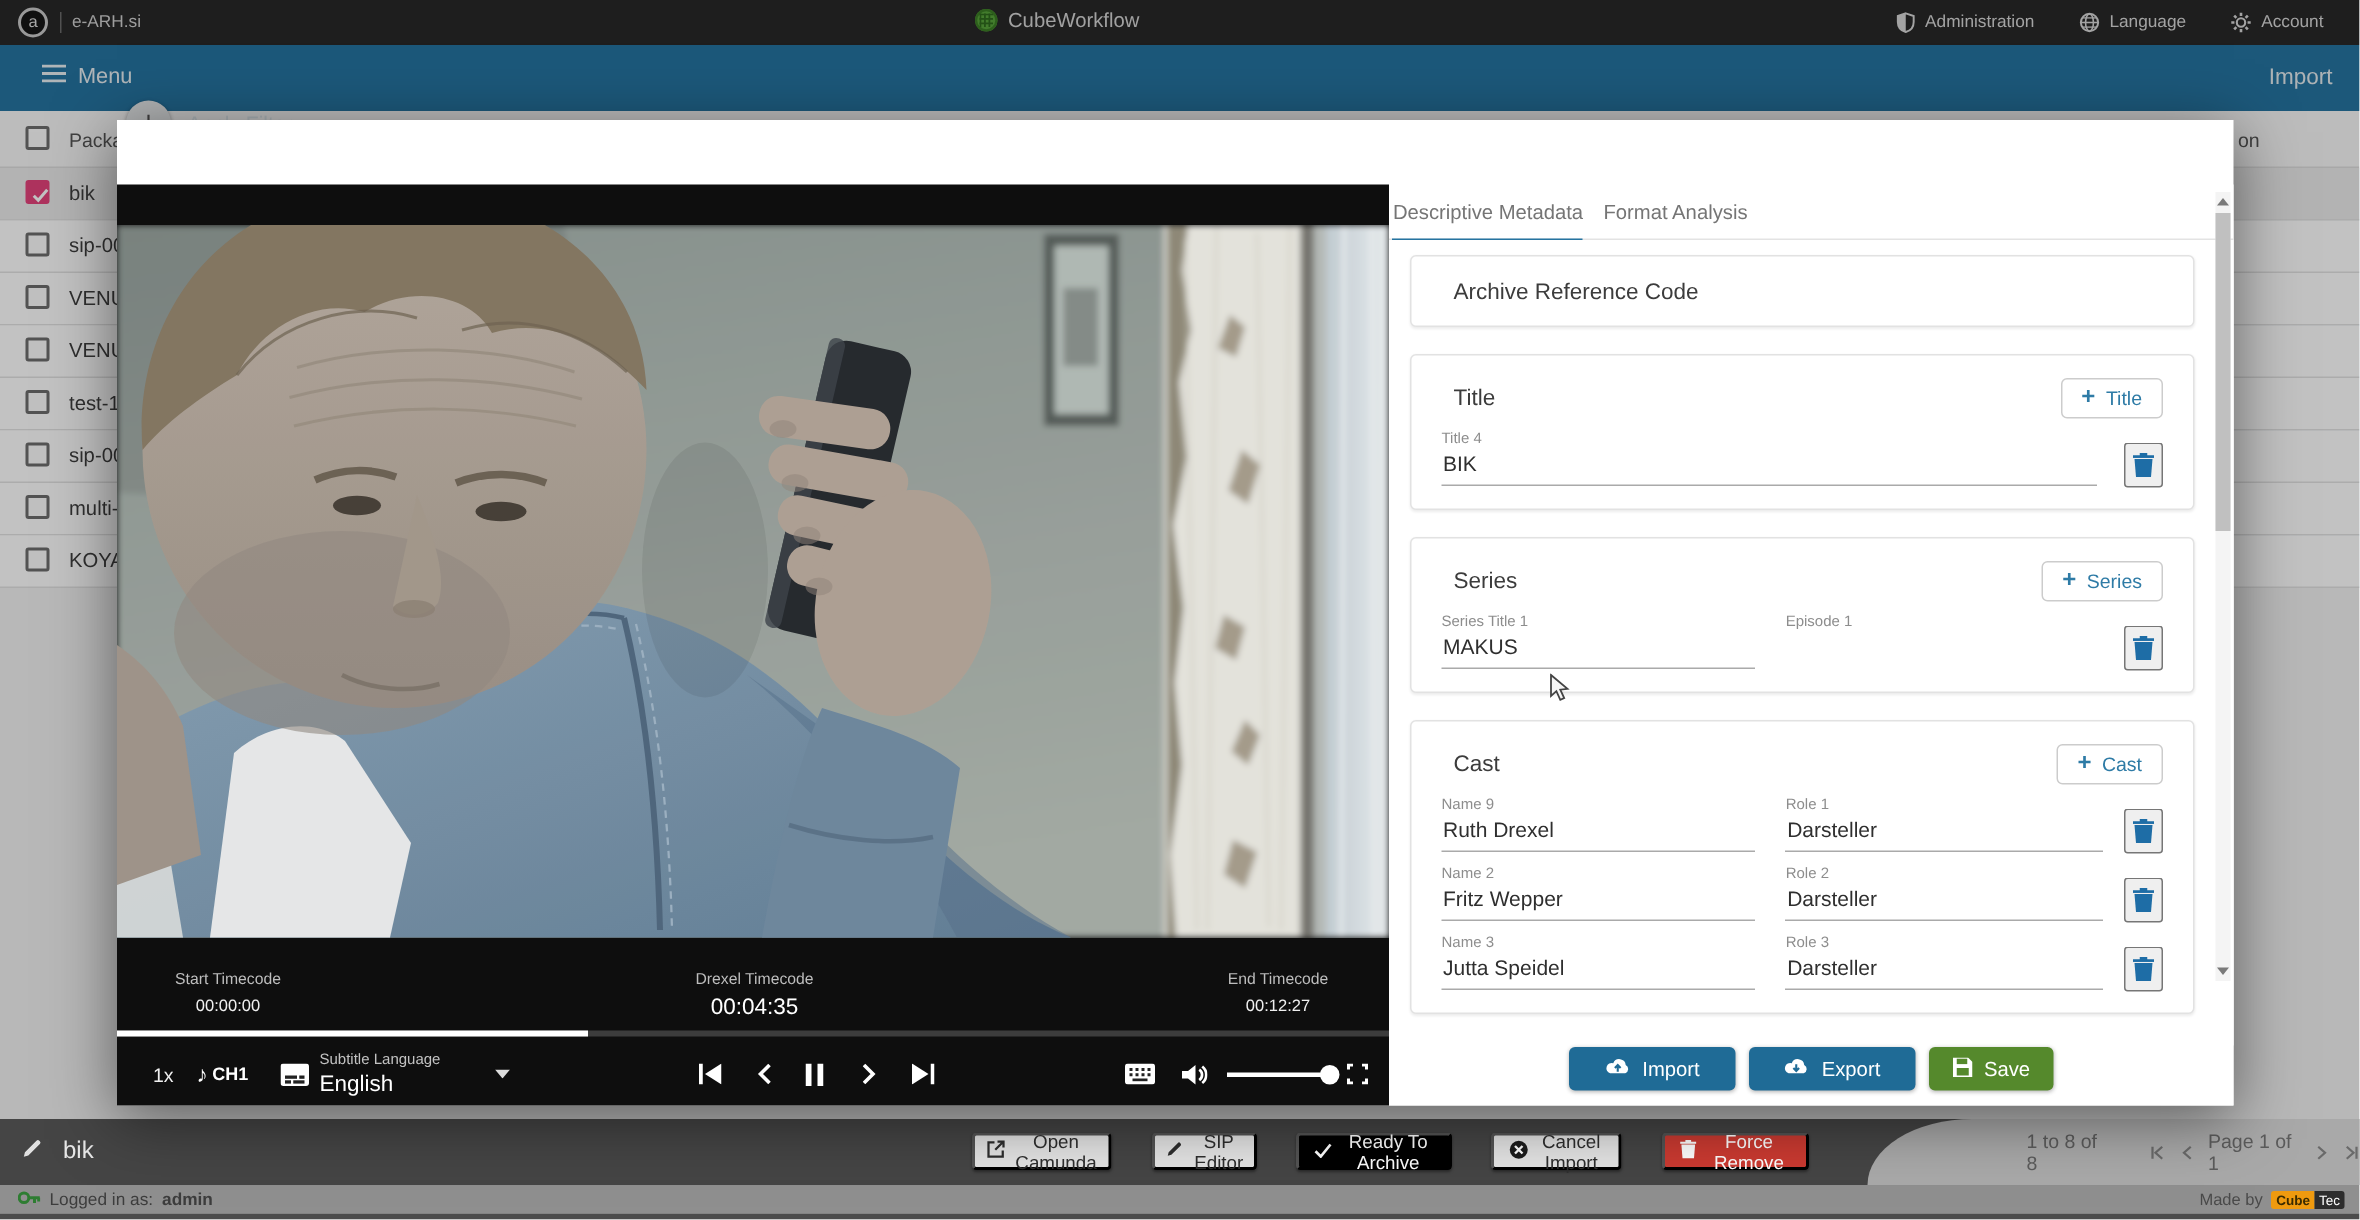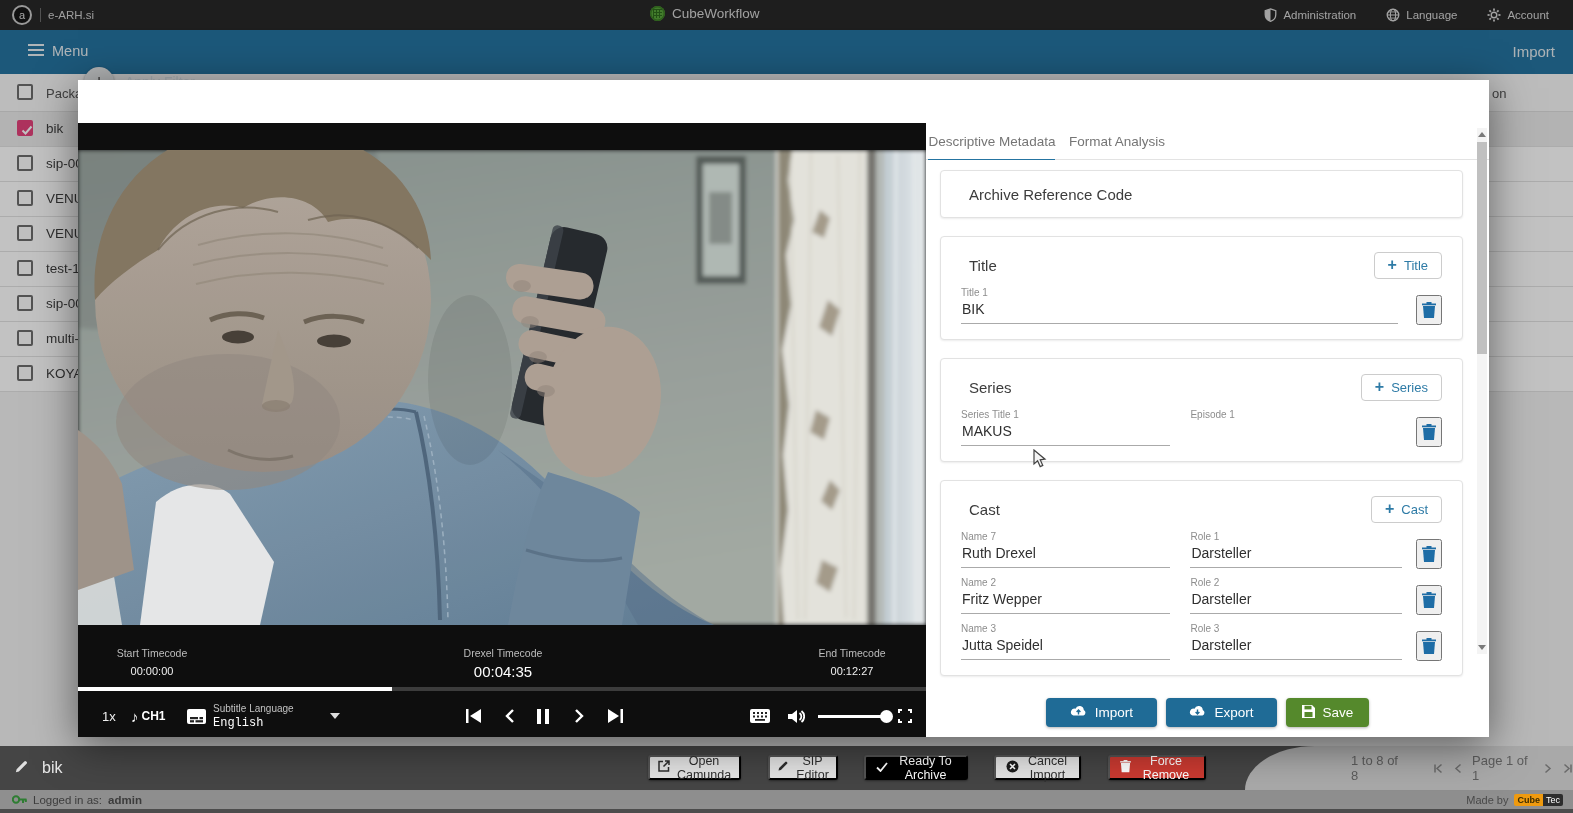--- a/index.html
+++ b/index.html
@@ -82,21 +82,21 @@
   .progress .fill { position:absolute; left:0; top:0; height:100%; background:#fff; }
   .progress .buffer { position:absolute; left:0; top:0; height:100%; background:#8a8a8a; z-index:-1; }
   .controls { position:absolute; left:0; top:572px; width:848px; height:42px; color:#fff; }
   .ctl { position:absolute; top:0; height:42px; display:flex; align-items:center; }
   .speed { left:24px; font-size:13px; color:#f0f0f0; }
   .chan { left:53px; gap:3px; font-size:12px; font-weight:bold; color:#fff; }
   .note { font-size:15px; }
   .sub-ico { left:109px; }
   .sub-text { left:135px; flex-direction:column; align-items:flex-start; justify-content:center; }
   .sub-text .s1 { font-size:10px; color:#c2c2c2; }
-  .sub-text .s2 { font-size:12px; color:#fff; margin-top:2px;font-family:Liberation Mono, monospace; }
+  .sub-text .s2 { font-size:15px; color:#fff; margin-top:2px; }
   .sub-caret { left:252px; }
   .pc { width:30px; justify-content:center; }
   .kbd-ico { left:672px; } .vol-ico { left:710px; }
   .vol-slider { left:740px; top:19.5px; width:72px; height:3px; background:#fff; position:absolute; }
   .vol-knob { position:absolute; left:62px; top:-5px; width:13px; height:13px; border-radius:50%; background:#fff; }
   .fs-ico { left:820px; }
 
   
   .panel { position:absolute; left:848px; top:43px; width:563px; height:614px; background:#fff; }
   .tabs { position:absolute; left:0; top:0; width:100%; height:37px; border-bottom:1px solid #e3e3e3; display:flex; }
@@ -521,21 +521,21 @@
         </div>
         <div class="row-line">
           <button class="trash-btn">
             <svg width="14" height="17" viewBox="0 0 14 17">
                 <path d="M1,4 H13 L12,16 H2 Z" fill="#1e6da6"></path>
                 <rect x="0" y="1.5" width="14" height="1.8" fill="#1e6da6"></rect>
                 <rect x="4.5" y="0" width="5" height="2" fill="#1e6da6"></rect>
               </svg>
           </button>
           <div class="field w-full">
-            <div class="f-label">Title 1</div>
+            <div class="f-label">Title 4</div>
             <div class="f-value">BIK</div>
           </div>
         </div>
       </div>
 
       <div class="card">
         <div class="card-head-row">
           <div class="card-h">Series</div>
           <button class="add-btn">
             <span class="plus">+</span>
@@ -570,21 +570,21 @@
         </div>
         <div class="row-line">
           <button class="trash-btn">
               <svg width="14" height="17" viewBox="0 0 14 17">
                 <path d="M1,4 H13 L12,16 H2 Z" fill="#1e6da6"></path>
                 <rect x="0" y="1.5" width="14" height="1.8" fill="#1e6da6"></rect>
                 <rect x="4.5" y="0" width="5" height="2" fill="#1e6da6"></rect>
               </svg>
             </button>
           <div class="field w-half1">
-            <div class="f-label">Name 7</div>
+            <div class="f-label">Name 9</div>
             <div class="f-value">Ruth Drexel</div>
           </div>
           <div class="field w-half2">
             <div class="f-label">Role 1</div>
             <div class="f-value">Darsteller</div>
           </div>
         </div>
         <div class="row-line">
           <button class="trash-btn">
               <svg width="14" height="17" viewBox="0 0 14 17">

